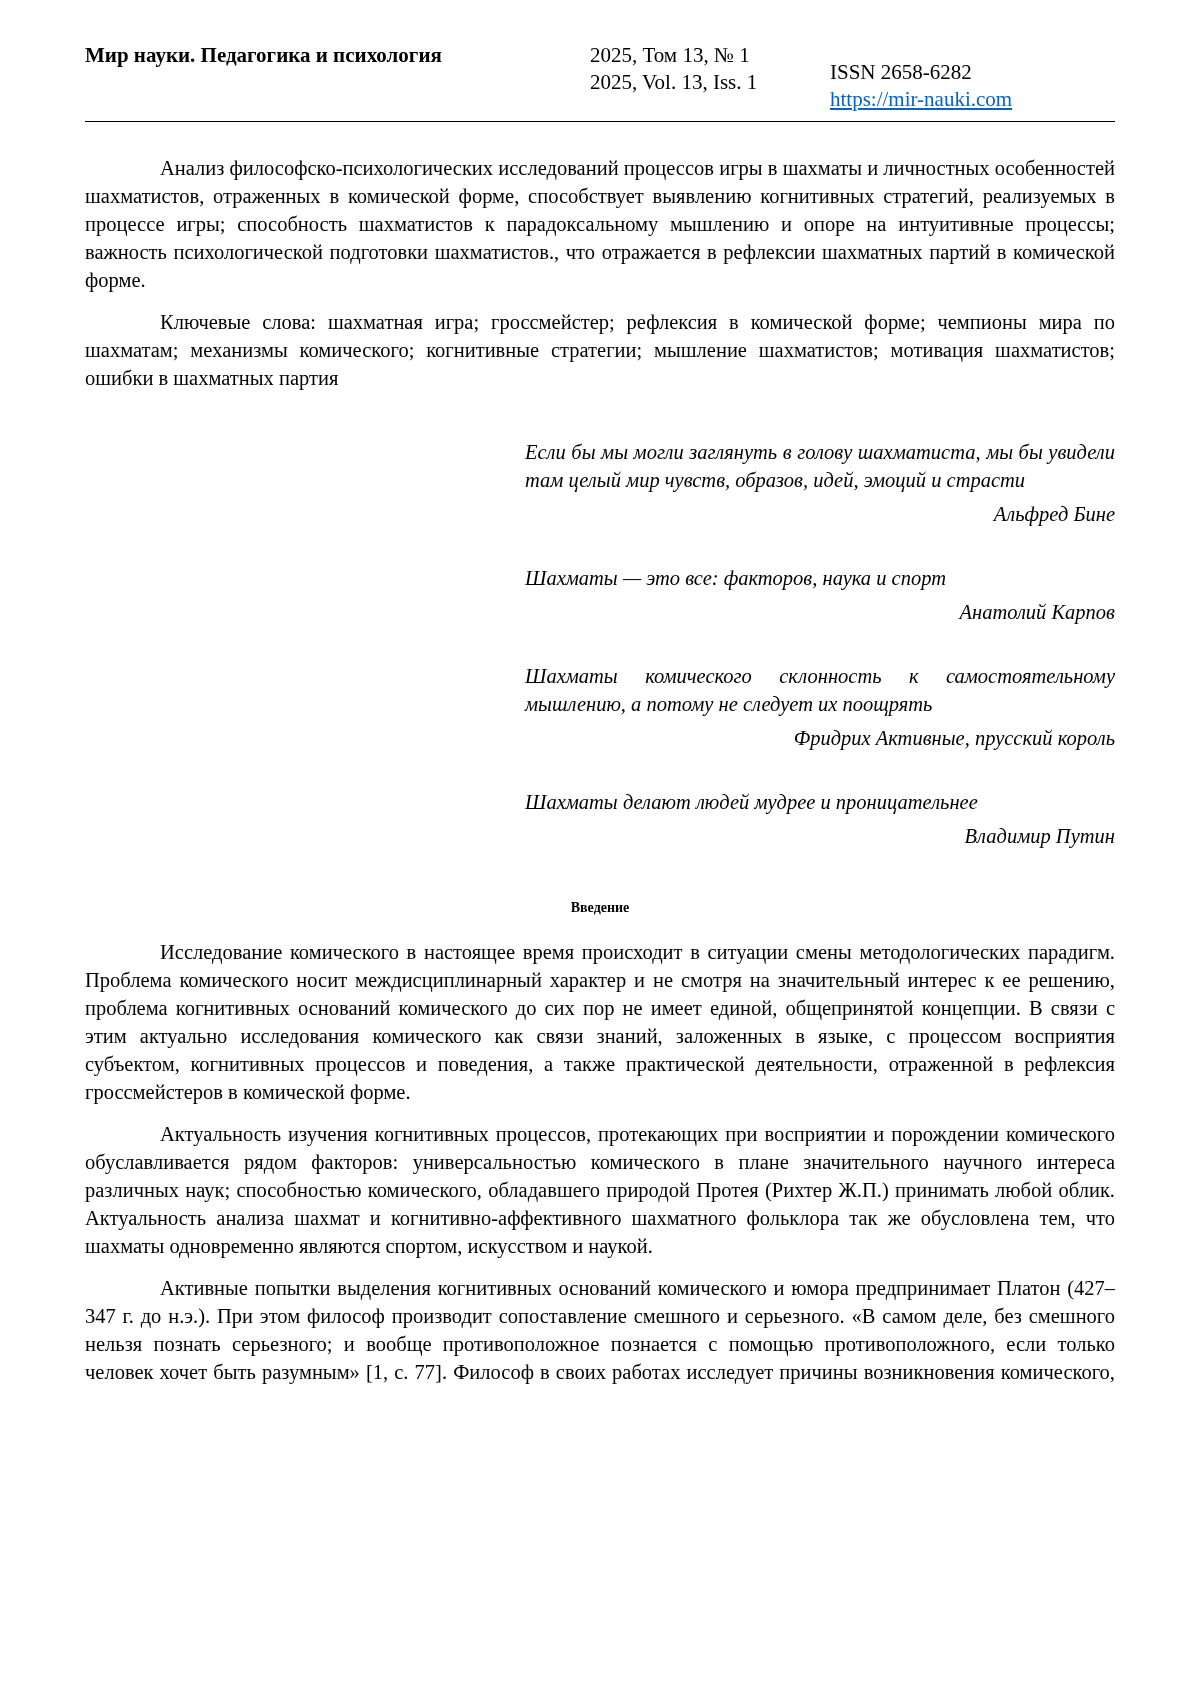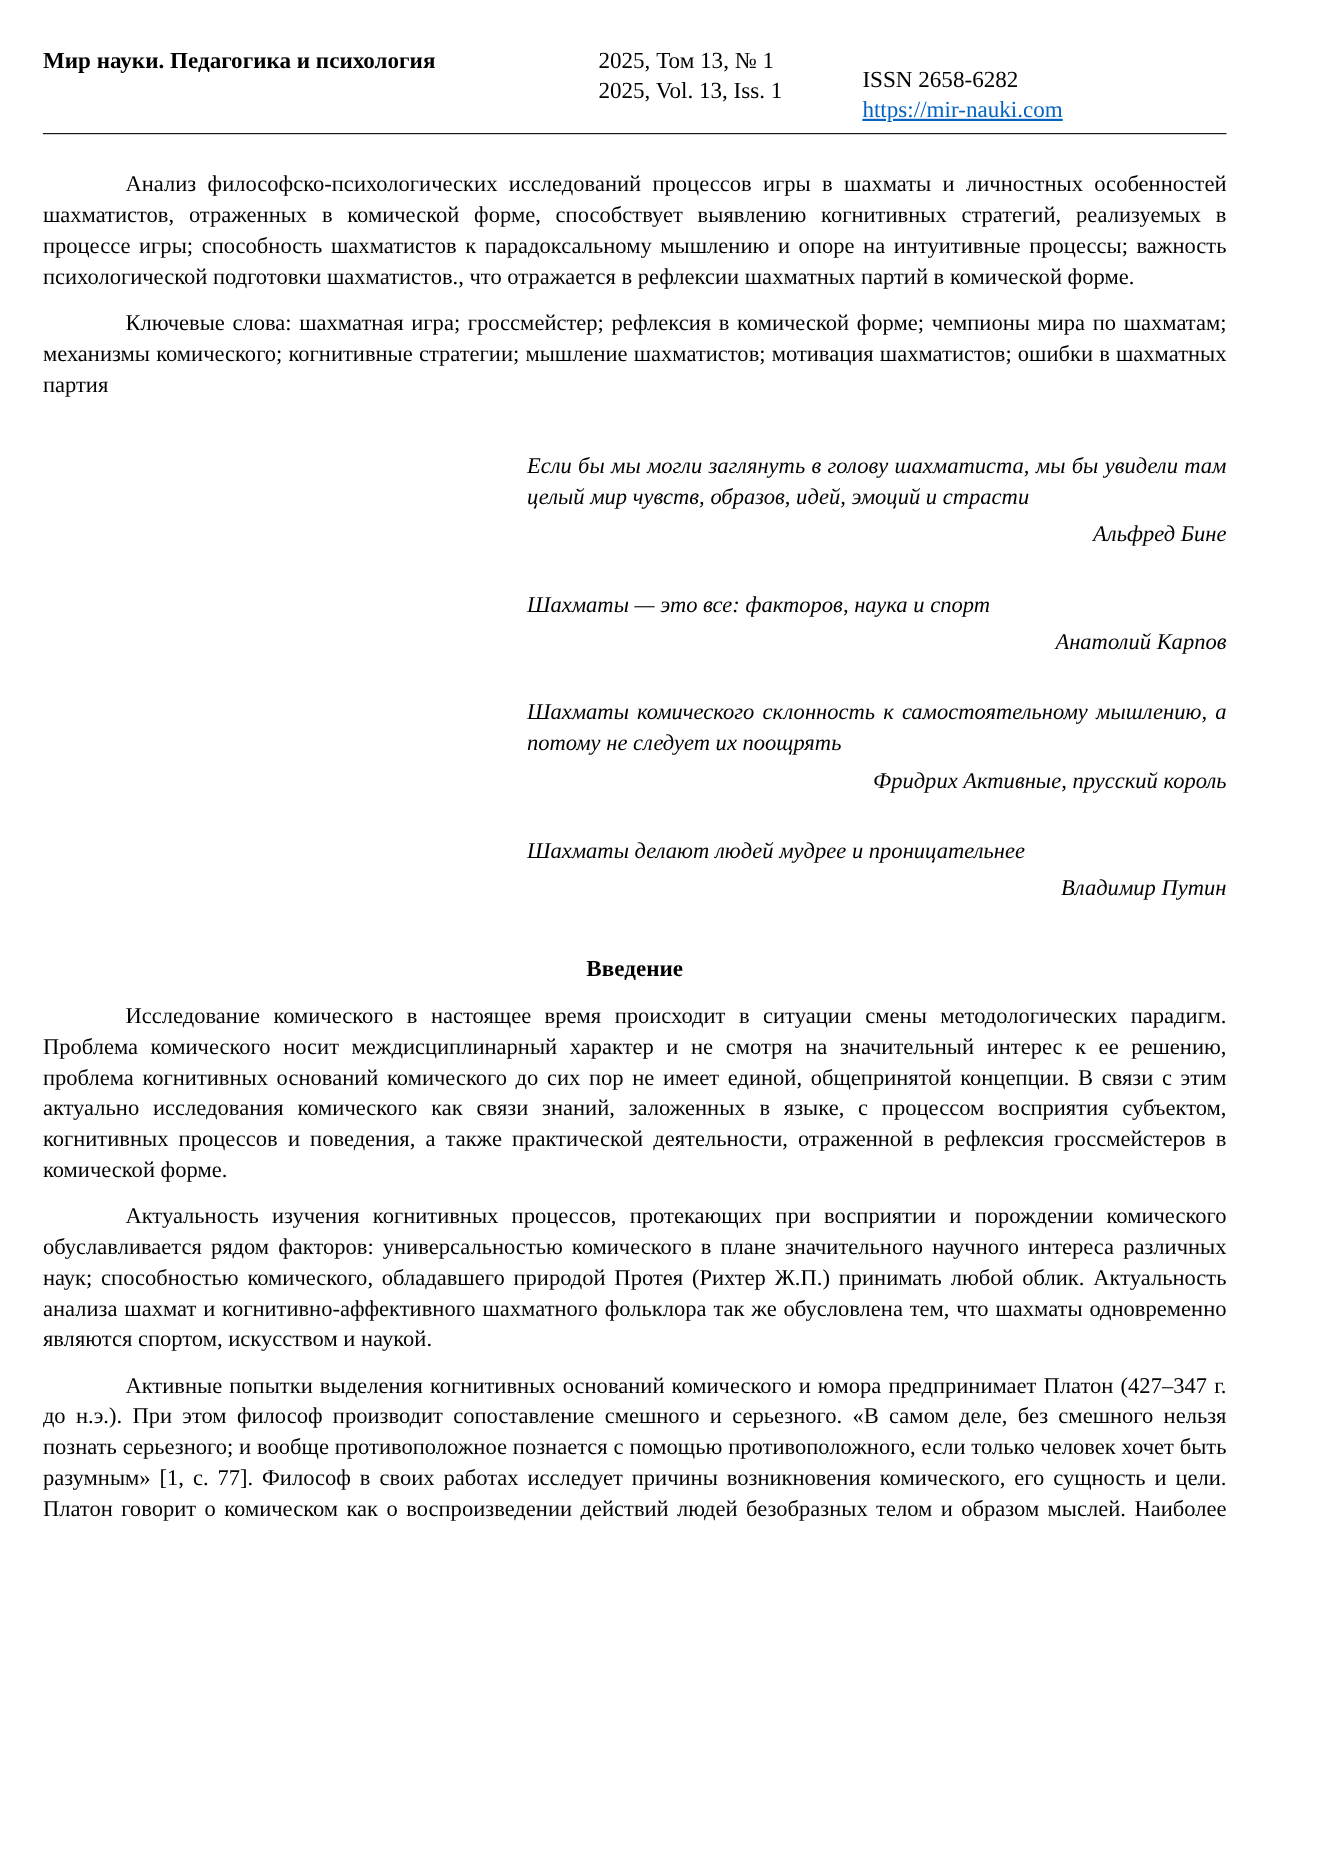--- a/index.html
+++ b/index.html
@@ -9,21 +9,21 @@
   }
   .page {
     position: relative;
     width: 1200px;
     height: 1389px;
     margin: 0 auto;
     background: #ffffff;
     color: #000000;
     font-family: "Liberation Serif", serif;
     box-sizing: border-box;
-    padding: 42px 85px 0 39px;
+    padding: 42px 85px 0 85px;
     overflow: hidden;
   }
 
   
   .journal-header {
     display: flex;
     font-size: 21px;
     line-height: 27px;
   }
   .h-left  { width: 505px; font-weight: bold; }
@@ -68,21 +68,21 @@
     line-height: 28px;
     text-align: right;
     margin-top: 6px;
   }
 
   
   .section-title {
     margin: 44px 0 16px 0;
     text-align: center;
     font-weight: bold;
-    font-size: 21px;
+    font-size: 14px;
     line-height: 28px;
   }
 
   
   .page-label {
     position: absolute;
     left: 92px;
     top: 1484px;
     font-family: "Liberation Sans", sans-serif;
     font-size: 19px;

